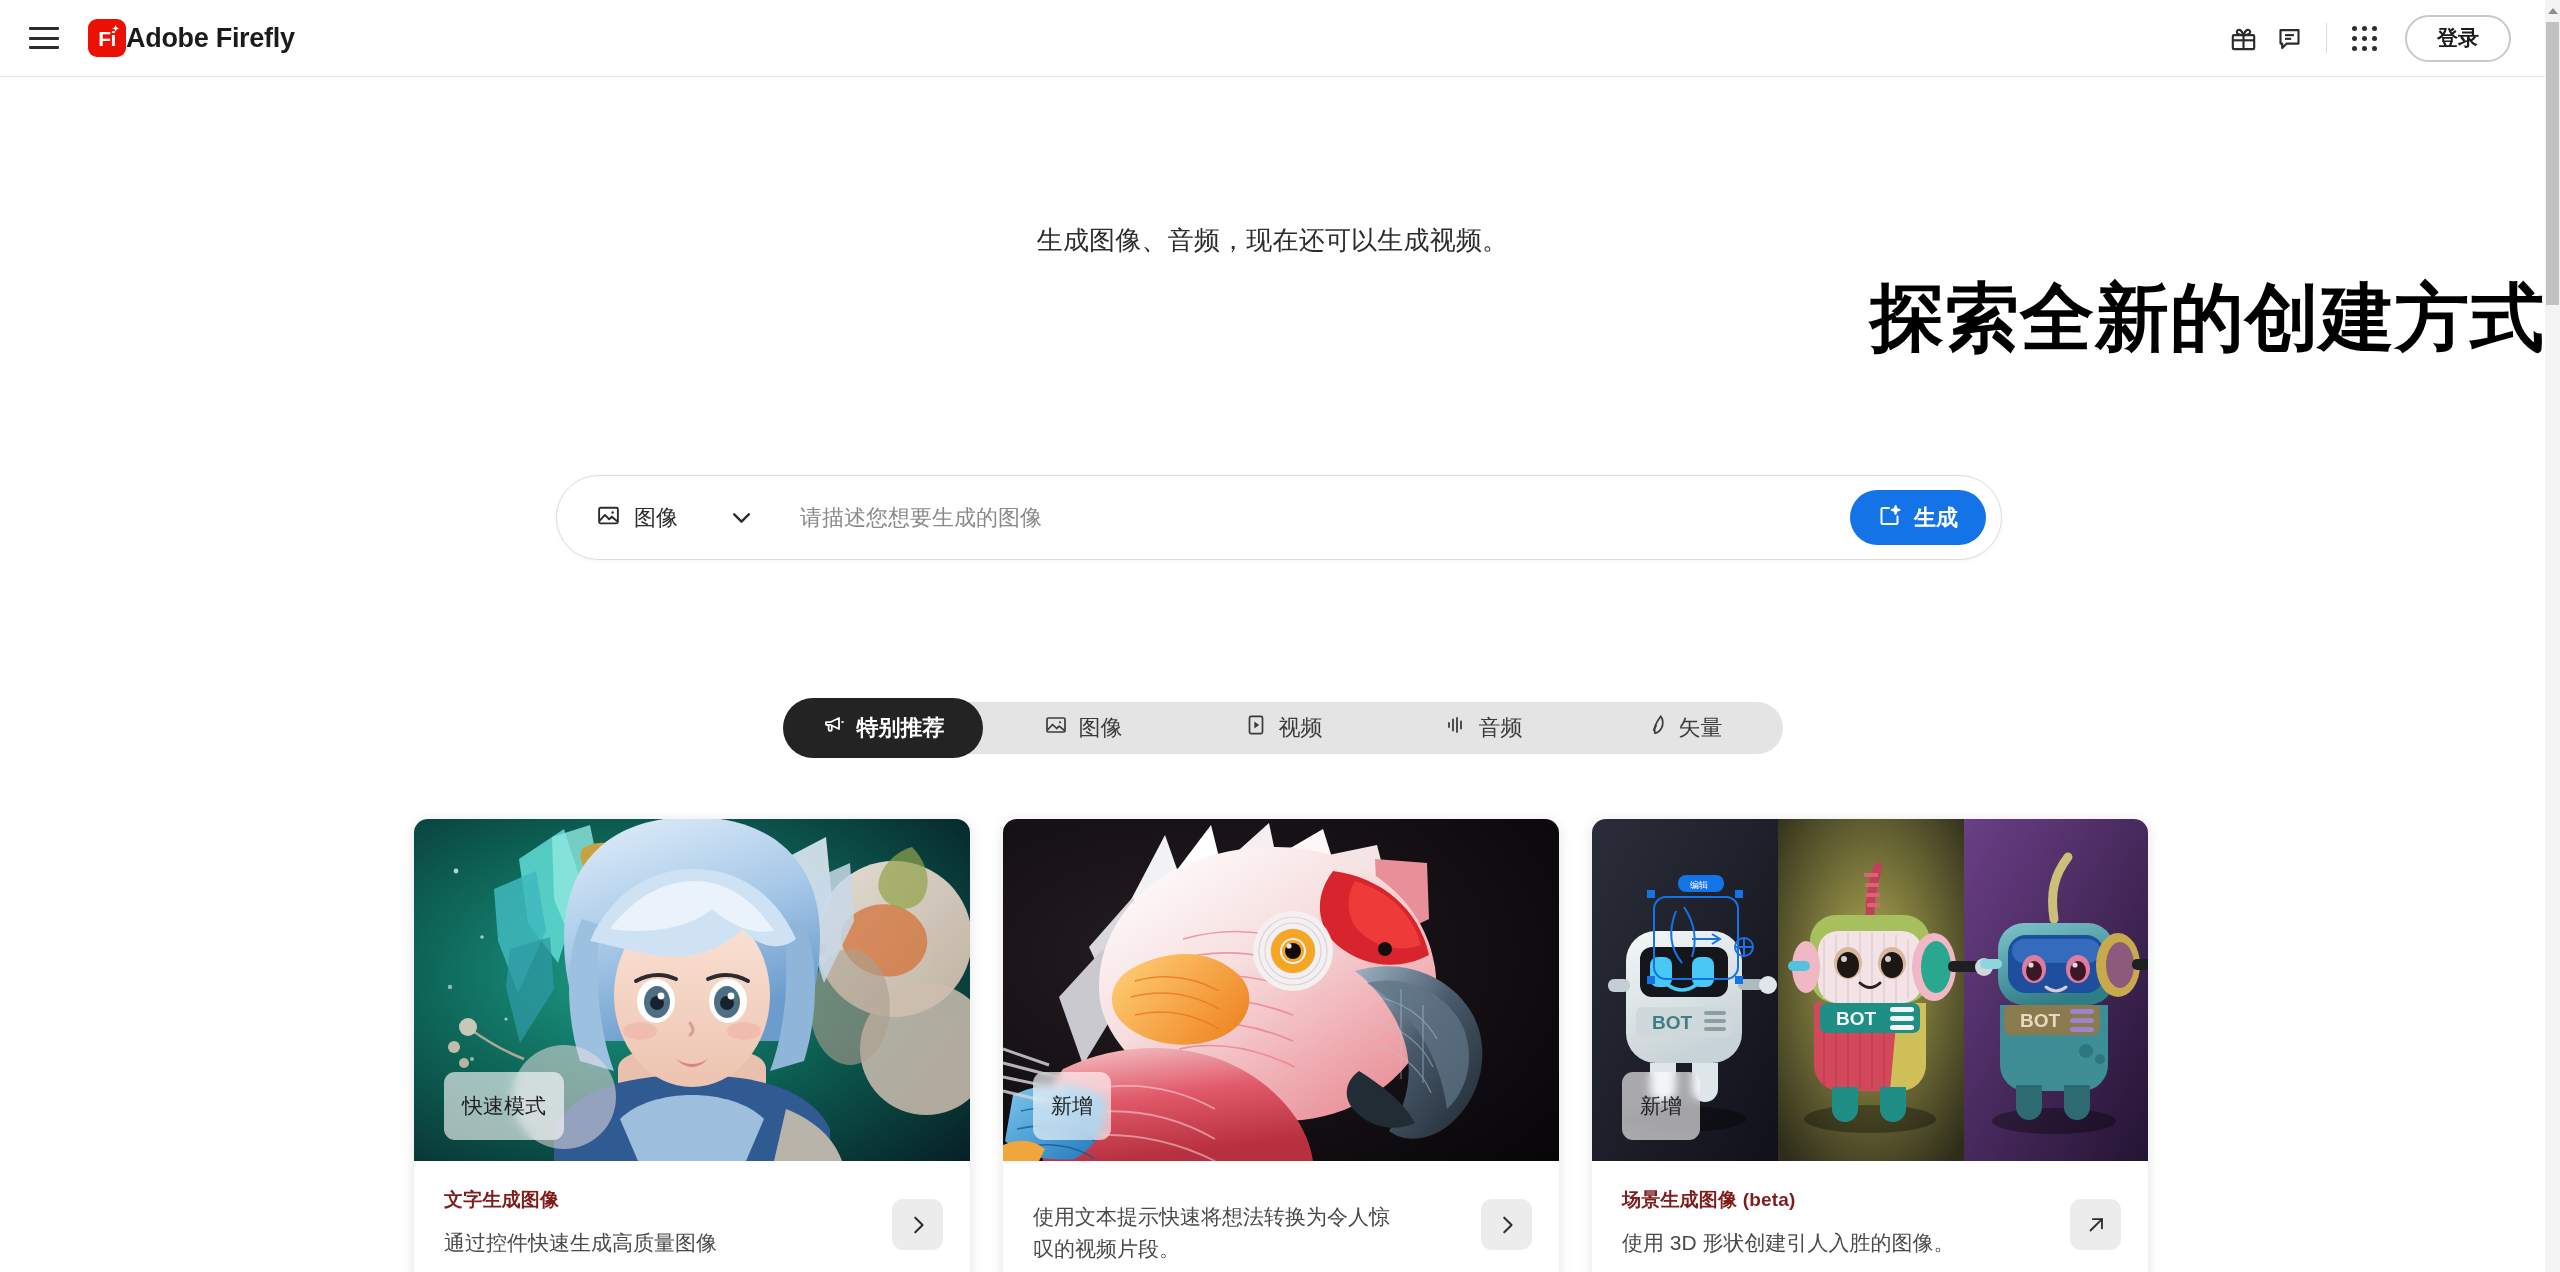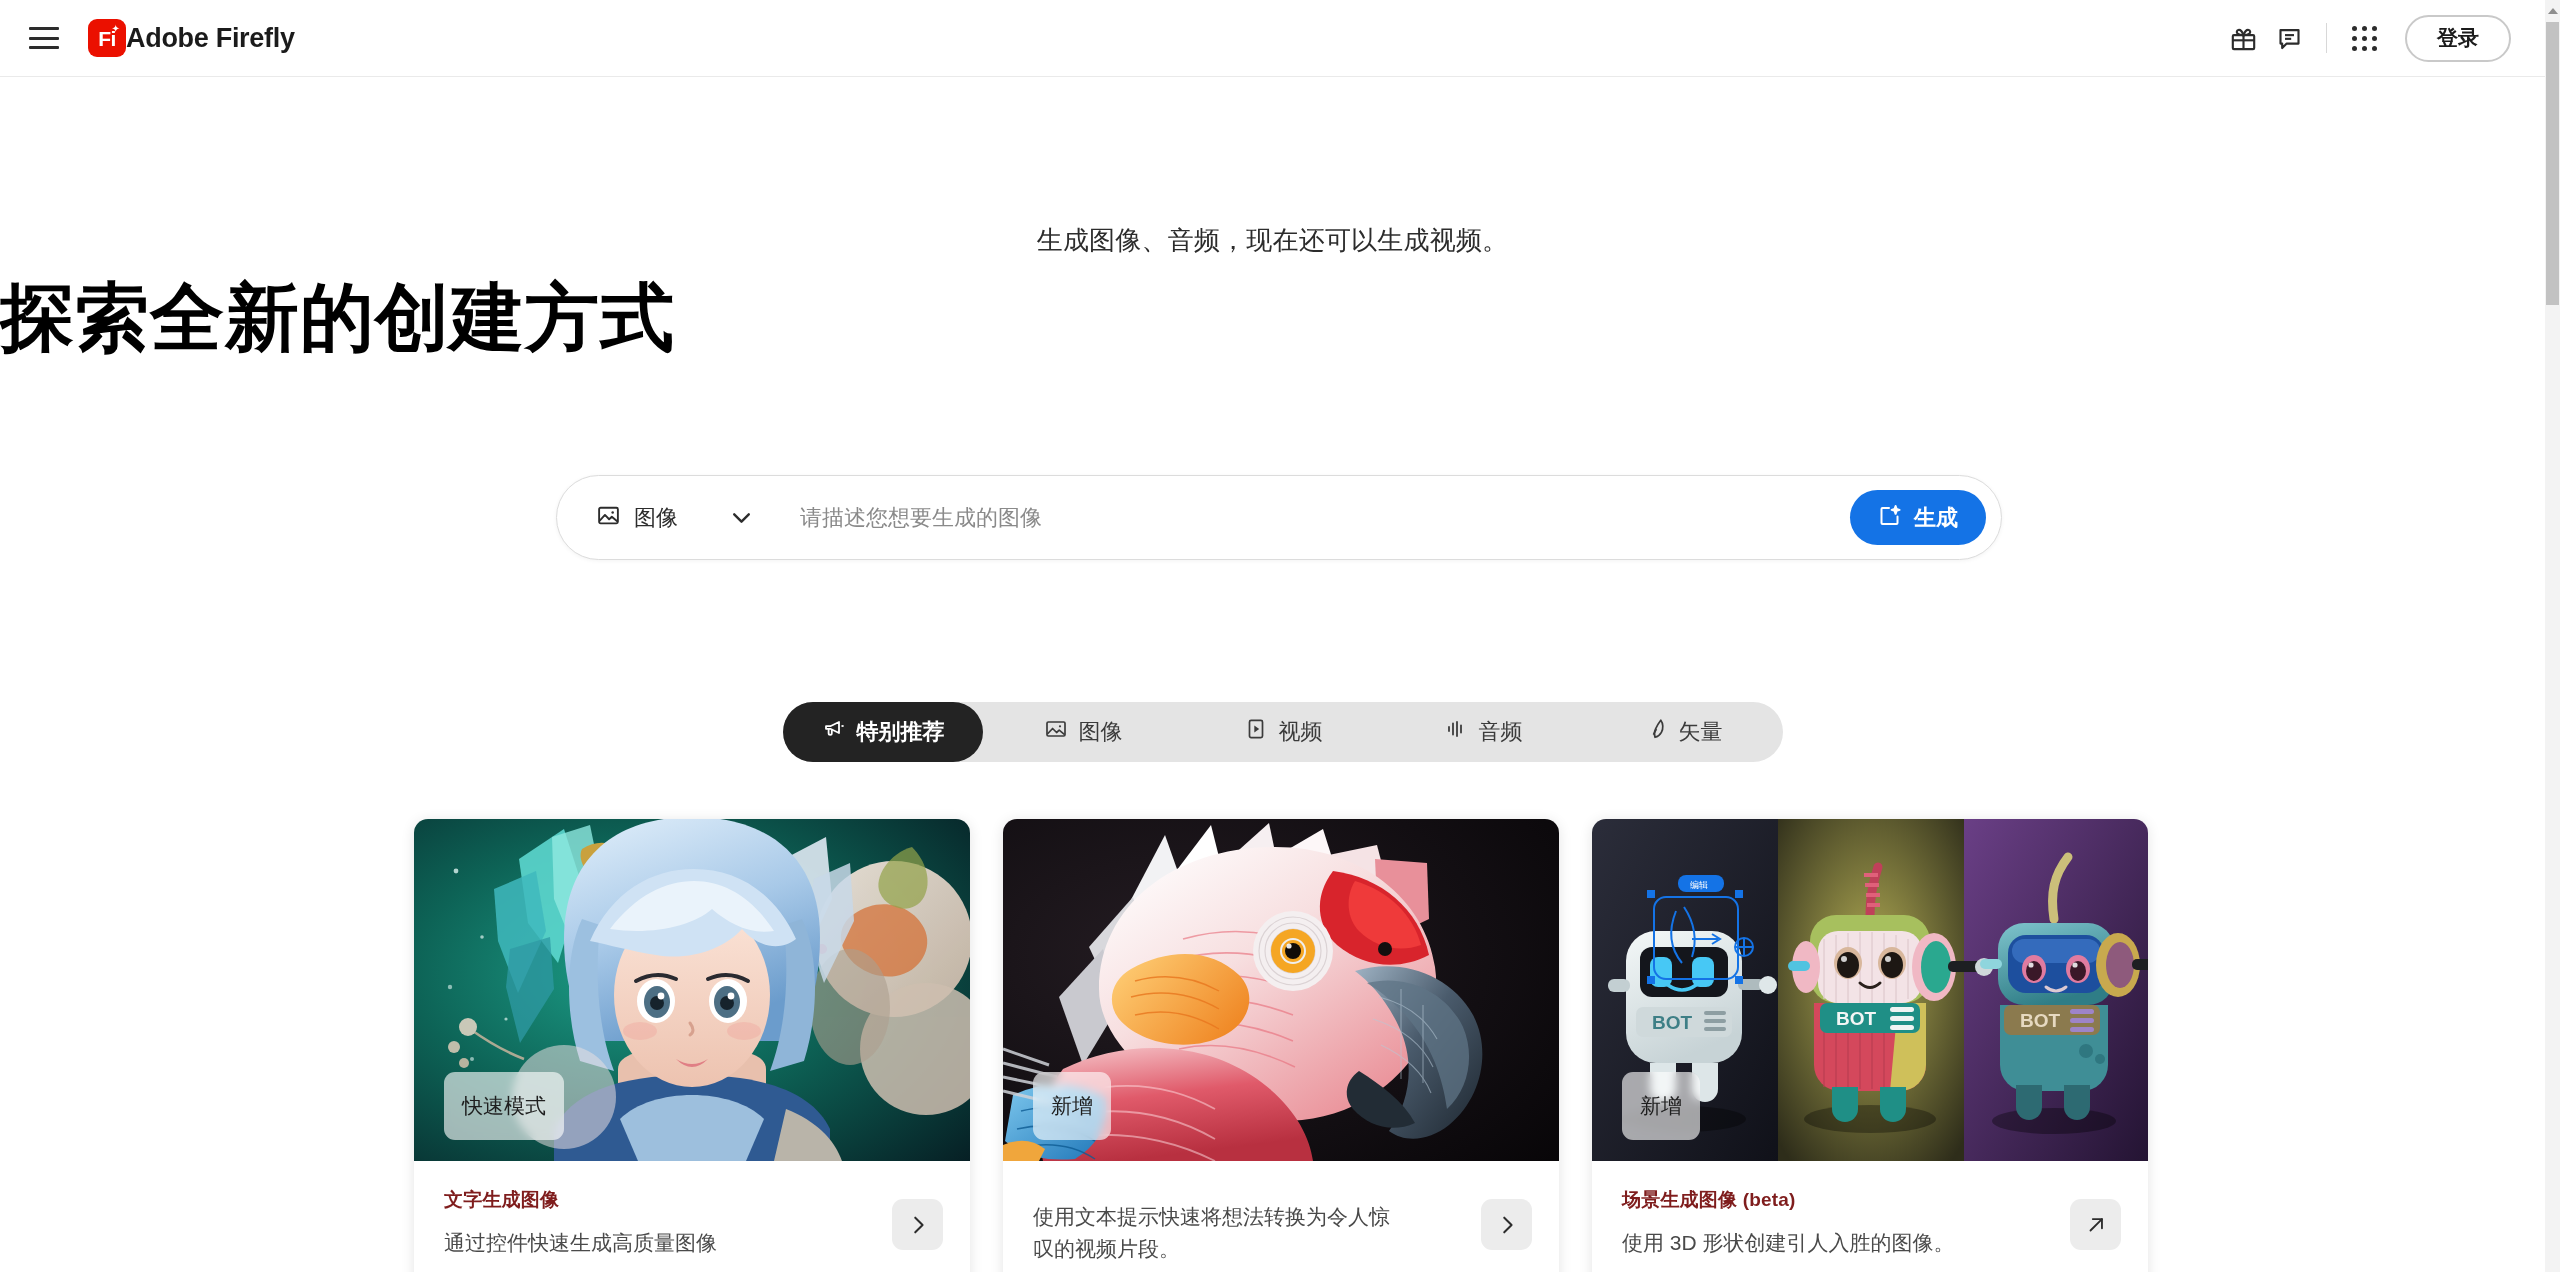--- a/index.html
+++ b/index.html
@@ -96,21 +96,21 @@
   
   .stage { position: absolute; top: 77px; left: 0; width: 2545px; height: 1195px; background:#fff; }
 
   .hero-sub {
     position: absolute; top: 146px; width: 100%;
     text-align: center;
     font-size: 26px; color: #2c2c2c; letter-spacing: 0.2px;
   }
   .hero-title {
     position: absolute; top: 200px; width: 100%;
-    text-align: left;
+    text-align: right;
     font-size: 74px; font-weight: 800; color: #000; letter-spacing: 1px;
     line-height: 1.1;
   }
 
   
   .prompt-bar {
     position: absolute; top: 398px; left: 556px;
     width: 1446px; height: 85px;
     background: #fff;
     border: 1px solid #dcdcdc;
@@ -136,21 +136,21 @@
     height: 55px; padding: 0 28px;
     background: #1473e6; border: none; border-radius: 30px;
     color: #fff; font-size: 22px; font-weight: 700; font-family: inherit;
     display: flex; align-items: center; gap: 12px;
     cursor: pointer; white-space: nowrap;
   }
 
   
   .tabs {
     position: absolute; top: 625px; left: 783px;
-    width: 1000px; height: 60px;
+    width: 1000px; height: 52px;
     background: #e4e4e4; border-radius: 30px;
     display: flex; align-items: center;
   }
   .tab {
     flex: 1; height: 60px;
     display: flex; align-items: center; justify-content: center; gap: 11px;
     font-size: 22px; color: #3b3b3b; cursor: pointer;
     border-radius: 30px; white-space: nowrap;
   }
   .tab.active { background: #232323; color: #fff; font-weight: 700; }

